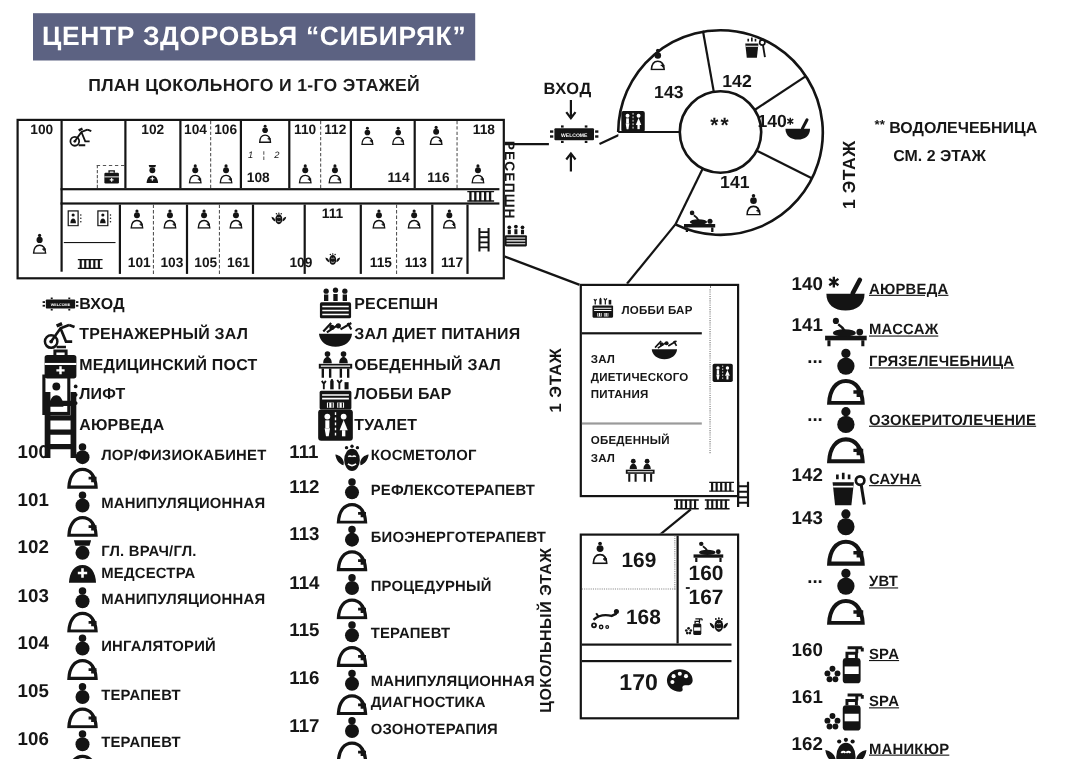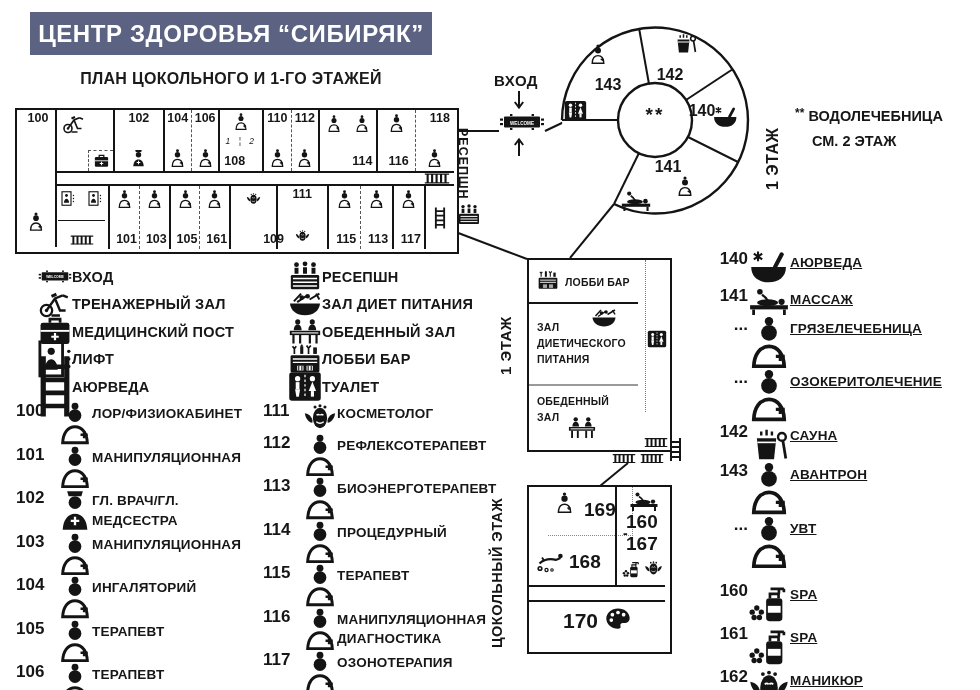--- a/index.html
+++ b/index.html
@@ -53,21 +53,21 @@
   .cnum{font-size:16px;font-weight:700;text-align:center;}
   
   .bldg{border:2.5px solid #141414;background:#fff;}
   #b1-lobby{left:0;top:0;width:109px;height:42px;border-bottom:2px solid #141414;}
   #b1-strip{right:0;top:0;width:24px;height:152px;border-left:1.6px dotted #777;}
   #b1-diet{left:0;top:44px;width:109px;height:80px;border-bottom:2px solid #9a9a9a;}
   #b1-dining{left:0;top:126px;width:109px;height:58px;}
   .broom-label{font-size:10.5px;font-weight:700;letter-spacing:.2px;line-height:1.5;}
   .bnum{font-size:19px;font-weight:700;}
   #base-band{left:0;top:98px;width:136px;height:13px;border-top:2px solid #141414;border-bottom:2px solid #141414;}
-  .dotted-r{border-right:1.5px dotted #888;margin-left:19px;}
+  .dotted-r{border-right:1.5px dotted #888;}
   .dotted-b{border-bottom:1.5px dotted #888;}
 </style>
 </head>
 <body>
 
 <div id="canvas">
 
   <svg class="abs" style="left:0;top:0;width:980px;height:690px;z-index:0">
     <g stroke="#141414" stroke-width="2">
       <line x1="448" y1="131" x2="499" y2="131"></line>
@@ -878,21 +878,20 @@
       <div class="rm-row">
         <span class="rm-num">143</span>
         <span class="rm-icon">
           <svg viewBox="0 0 16 20">
             <circle cx="8" cy="2" r="1.6" fill="#141414"></circle>
             <circle cx="8" cy="6.4" r="3" fill="#141414"></circle>
             <path d="M2.2 19.2c.2-4.6 2.4-7.6 5.8-7.6s5.6 3 5.8 7.6z" fill="none" stroke="#141414" stroke-width="1.4"></path>
             <path d="M10.6 15.4h3.4M12.3 13.7v3.4" stroke="#141414" stroke-width="1.2" fill="none"></path>
           </svg>
         </span>
-        <span class="rm-label">АВАНТРОН</span>
       </div>
       <div class="rm-row gap">
         <span class="rm-num">...</span>
         <span class="rm-icon">
           <svg viewBox="0 0 16 20">
             <circle cx="8" cy="2" r="1.6" fill="#141414"></circle>
             <circle cx="8" cy="6.4" r="3" fill="#141414"></circle>
             <path d="M2.2 19.2c.2-4.6 2.4-7.6 5.8-7.6s5.6 3 5.8 7.6z" fill="none" stroke="#141414" stroke-width="1.4"></path>
             <path d="M10.6 15.4h3.4M12.3 13.7v3.4" stroke="#141414" stroke-width="1.2" fill="none"></path>
           </svg>

